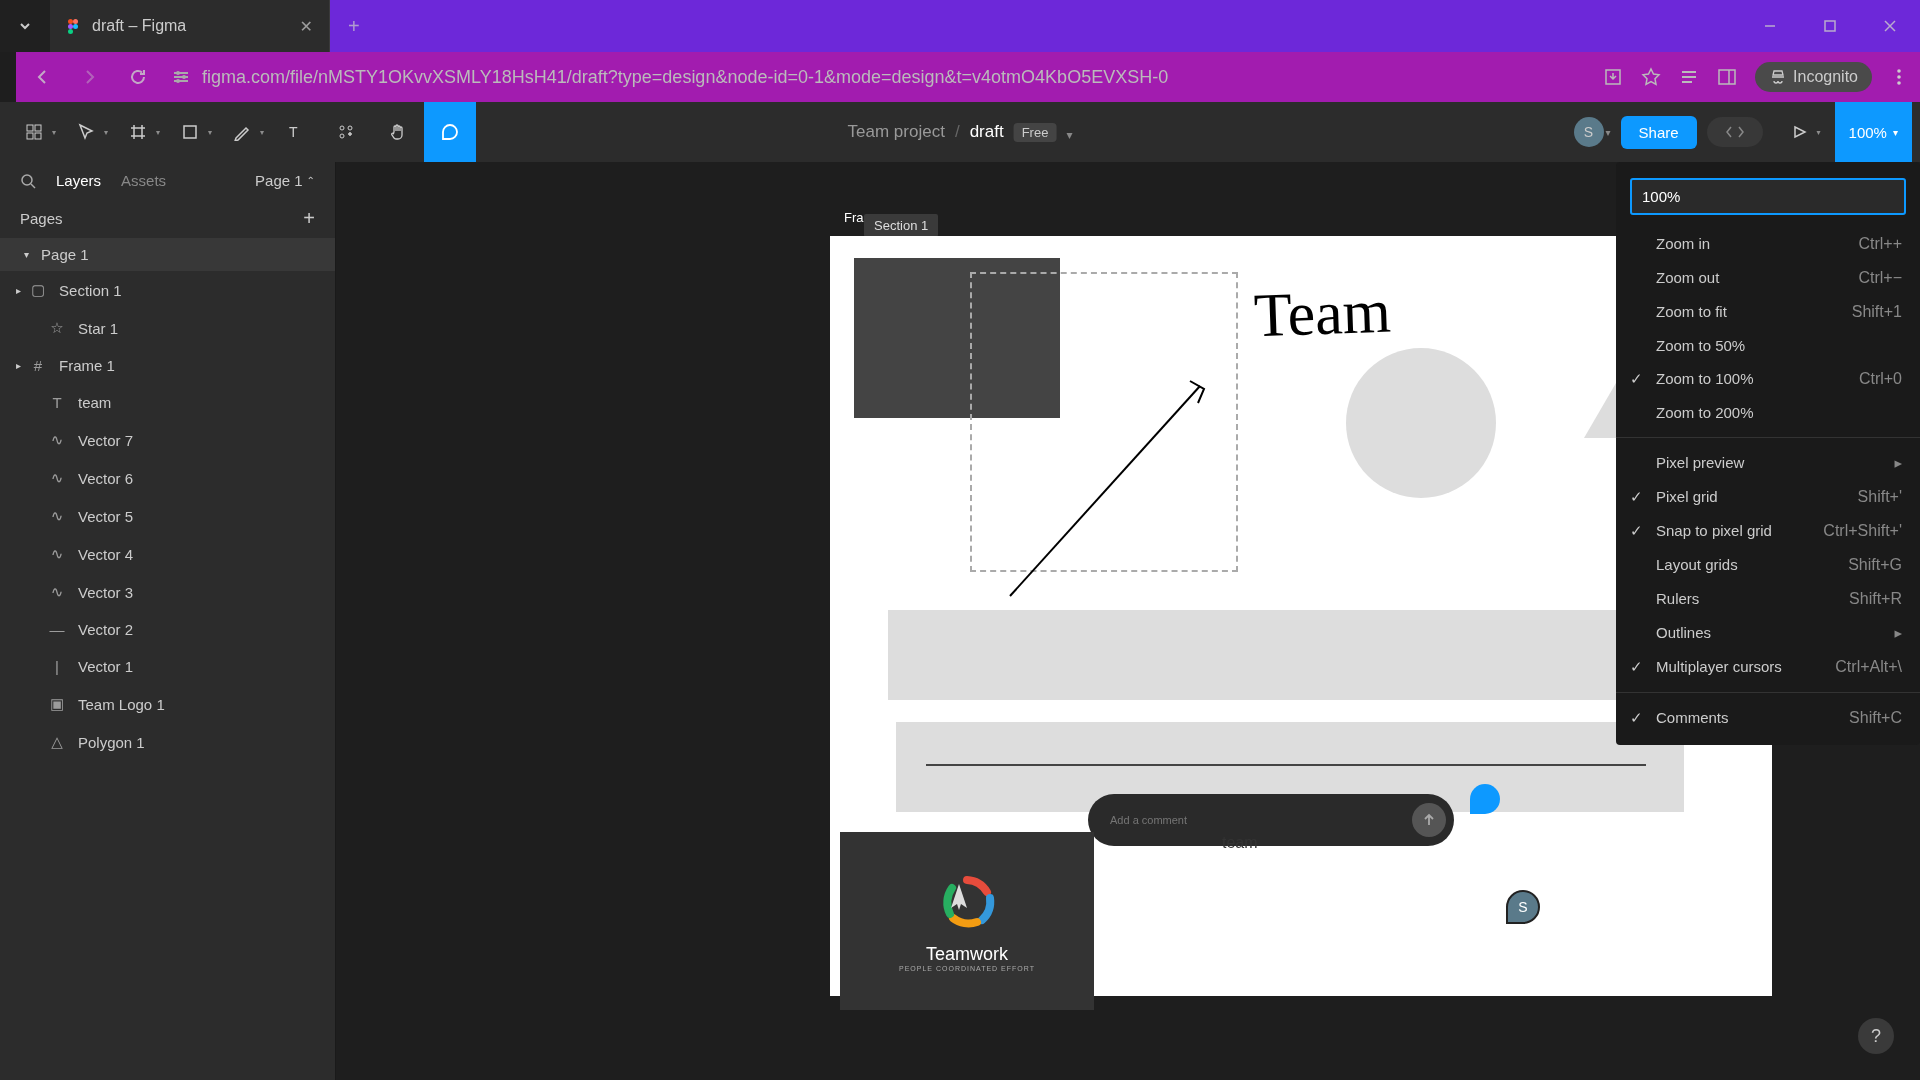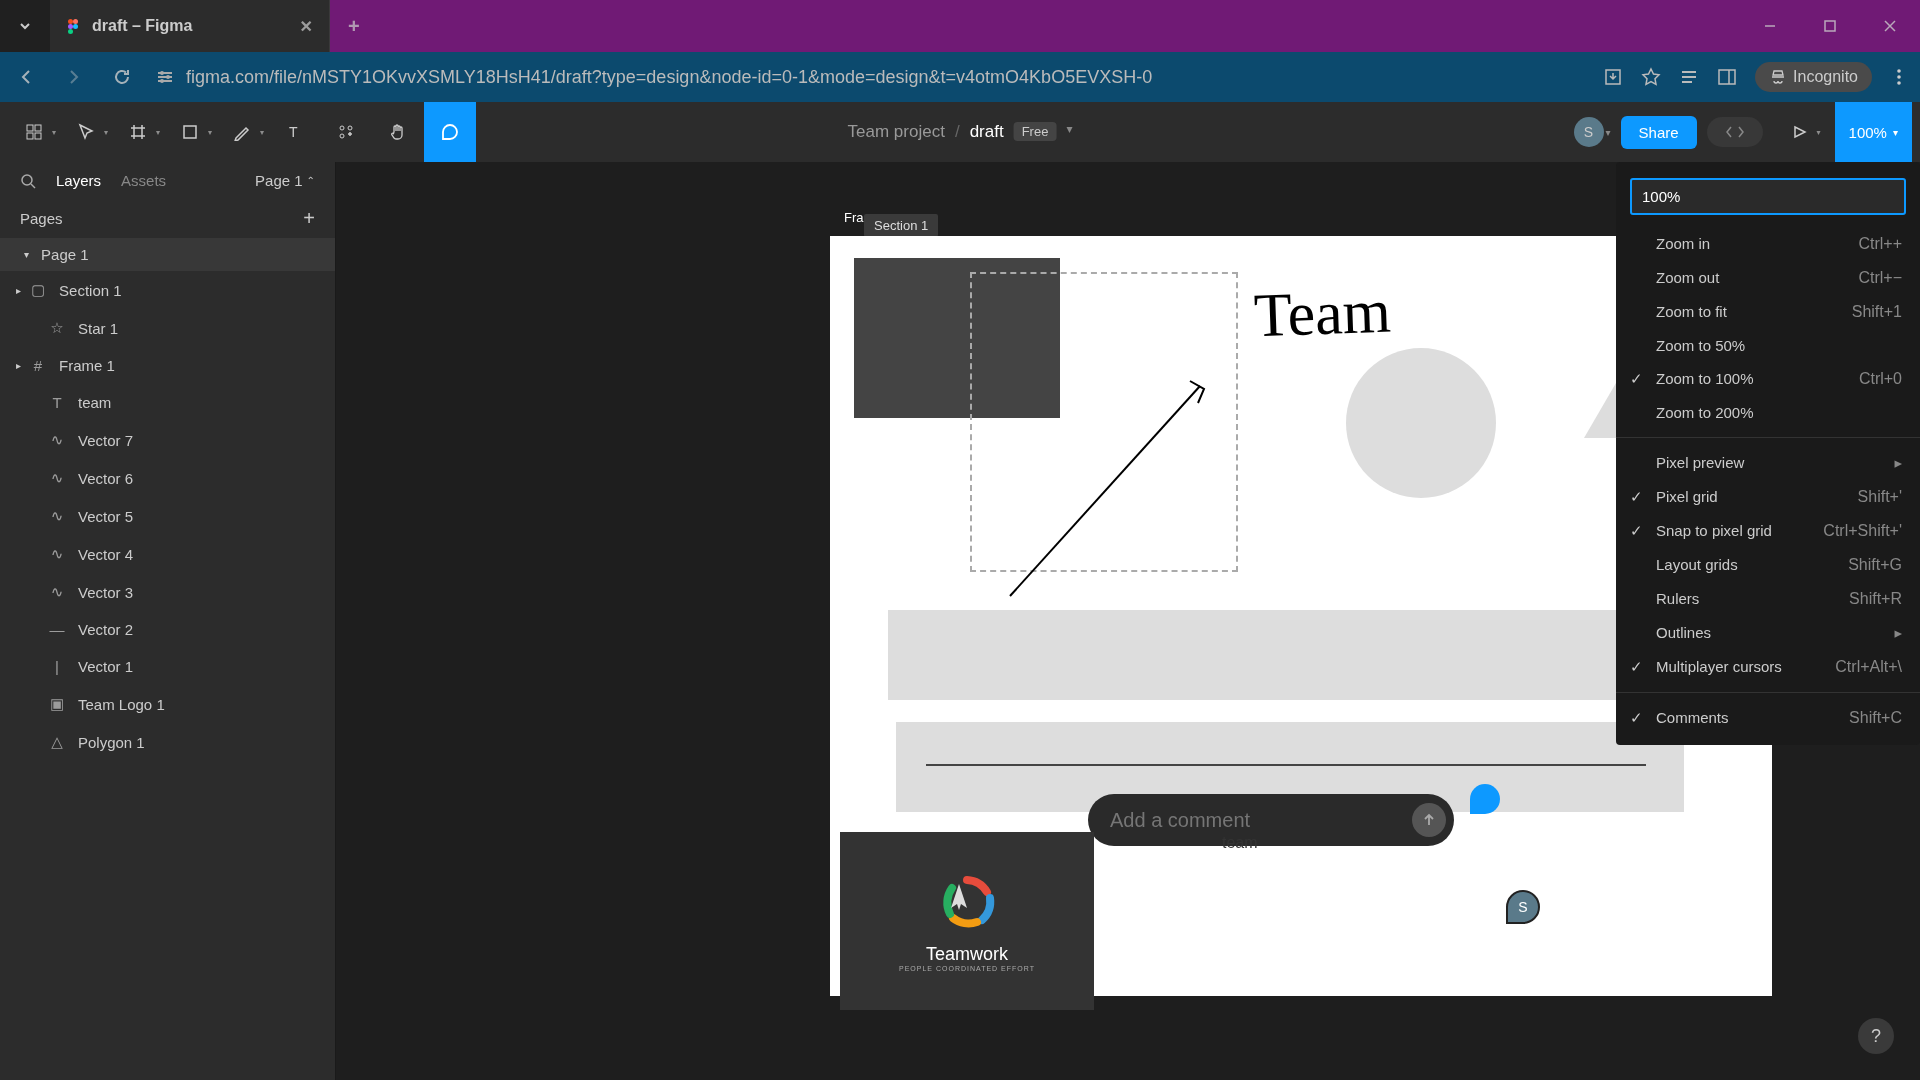--- a/index.html
+++ b/index.html
@@ -1,40 +1,40 @@
 <!DOCTYPE html>
 <html><head>
 <meta charset="utf-8">
 <style>
 * { margin: 0; padding: 0; box-sizing: border-box; font-family: -apple-system, BlinkMacSystemFont, "Segoe UI", sans-serif; }
 body { background: #1e1e1e; color: #ccc; width: 1920px; height: 1080px; overflow: hidden; }
 
 
-.titlebar { height: 52px; background: #701a75; display: flex; align-items: center; font-weight: bold; }
+.titlebar { height: 52px; background: #6d28d9; display: flex; align-items: center; }
 .tab-dropdown { width: 50px; height: 100%; display: flex; align-items: center; justify-content: center; background: #202020; }
 .tab { display: flex; align-items: center; gap: 10px; padding: 0 16px; height: 100%; background: #2c2c2c; border-right: 1px solid #3a3a3a; min-width: 280px; }
 .tab .favicon { width: 16px; height: 16px; display: inline-flex; }
 .tab .close-x { margin-left: auto; opacity: 0.7; }
 .new-tab { padding: 0 18px; font-size: 20px; opacity: 0.7; }
 .win-controls { margin-left: auto; display: flex; }
 .win-btn { width: 60px; height: 52px; display: flex; align-items: center; justify-content: center; opacity: 0.8; }
 
 
-.urlbar { height: 50px; background: #0c4a6e; display: flex; align-items: center; padding: 8px 12px; gap: 20px; }
+.urlbar { height: 50px; background: #a21caf; display: flex; align-items: center; padding: 8px 12px; gap: 20px; margin-left: 16px; }
 .nav-btn { width: 28px; height: 28px; display: flex; align-items: center; justify-content: center; opacity: 0.8; }
 .url-field { flex: 1; display: flex; align-items: center; gap: 12px; font-size: 18px; color: #bbb; }
 .url-actions { display: flex; align-items: center; gap: 18px; }
 .incognito { display: flex; align-items: center; gap: 6px; background: #4a4a4a; padding: 6px 14px; border-radius: 20px; font-size: 16px; }
 
 
 .toolbar { height: 60px; background: #2c2c2c; display: flex; align-items: center; padding: 0 8px; }
 .tool { width: 52px; height: 60px; display: flex; align-items: center; justify-content: center; position: relative; }
 .tool.active { background: #0d99ff; }
 .tool .caret { position: absolute; right: 4px; top: 50%; transform: translateY(-50%); font-size: 8px; opacity: 0.6; }
-.breadcrumb { margin: 0 auto; display: flex; align-items: flex-start; gap: 10px; font-size: 17px; position: absolute; left: 50%; transform: translateX(-50%); }
+.breadcrumb { margin: 0 auto; display: flex; align-items: flex-end; gap: 10px; font-size: 17px; position: absolute; left: 50%; transform: translateX(-50%); }
 .breadcrumb .free-badge { background: #444; padding: 2px 8px; border-radius: 4px; font-size: 13px; }
 .toolbar-right { margin-left: auto; display: flex; align-items: center; gap: 10px; }
 .avatar { width: 30px; height: 30px; border-radius: 50%; background: #5a7a8a; display: flex; align-items: center; justify-content: center; font-size: 14px; }
 .share-btn { background: #0d99ff; color: white; padding: 8px 18px; border-radius: 6px; font-size: 15px; font-weight: 500; }
 .devmode-pill { width: 56px; height: 30px; background: #383838; border-radius: 15px; display: flex; align-items: center; justify-content: center; }
 .zoom-ctrl { background: #0d99ff; color: white; padding: 0 14px; height: 60px; display: flex; align-items: center; font-size: 15px; gap: 6px; }
 
 
 .main { display: flex; height: calc(100% - 162px); position: relative; }
 
@@ -64,21 +64,21 @@
 .grey-circle { position: absolute; left: 516px; top: 112px; width: 150px; height: 150px; border-radius: 50%; background: #ddd; }
 .grey-tri { position: absolute; left: 754px; top: 116px; width: 0; height: 0; border-left: 50px solid transparent; border-right: 50px solid transparent; border-bottom: 86px solid #ddd; }
 .grey-bar1 { position: absolute; left: 58px; top: 374px; width: 788px; height: 90px; background: #ddd; }
 .grey-bar2 { position: absolute; left: 66px; top: 486px; width: 788px; height: 90px; background: #ddd; }
 .thin-line { position: absolute; left: 94px; top: 522px; width: 720px; height: 2px; background: #444; }
 .team-label { position: absolute; left: 392px; top: 598px; font-size: 16px; color: #333; }
 .teamwork-img { position: absolute; left: 10px; top: 596px; width: 254px; height: 178px; background: #333; display: flex; flex-direction: column; align-items: center; justify-content: center; }
 .comment-bubble { position: absolute; left: 640px; top: 548px; width: 30px; height: 30px; background: #0d99ff; border-radius: 50% 50% 50% 0; }
 .cursor-avatar { position: absolute; left: 676px; top: 654px; width: 34px; height: 34px; border-radius: 50% 50% 50% 0; background: #5a7a8a; border: 2px solid #222; display: flex; align-items: center; justify-content: center; font-size: 14px; color: white; }
 .comment-input { position: absolute; left: 258px; top: 558px; width: 366px; height: 52px; background: #2a2a2a; border-radius: 26px; display: flex; align-items: center; padding: 0 8px 0 22px; }
-.comment-input input { flex: 1; background: transparent; border: none; color: #888; font-size: 20px; outline: none; }
+.comment-input input { flex: 1; background: transparent; border: none; color: #888; font-size: 11px; outline: none; }
 .comment-input .send { width: 34px; height: 34px; background: #555; border-radius: 50%; display: flex; align-items: center; justify-content: center; }
 
 
 .zoom-menu { position: absolute; right: 0; top: 0; width: 304px; background: #1a1a1a; border-radius: 4px; padding: 10px 0; z-index: 100; }
 .zoom-input { margin: 6px 14px 12px; padding: 8px 10px; background: #2a2a2a; border: 2px solid #0d99ff; border-radius: 3px; color: white; font-size: 15px; }
 .zoom-item { padding: 8px 18px 8px 40px; display: flex; justify-content: space-between; font-size: 15px; position: relative; }
 .zoom-item .check { position: absolute; left: 14px; }
 .zoom-item .shortcut { color: #888; font-size: 16px; }
 .zoom-item .submenu-arrow { color: #888; }
 .zoom-sep { height: 1px; background: #333; margin: 8px 0; }

